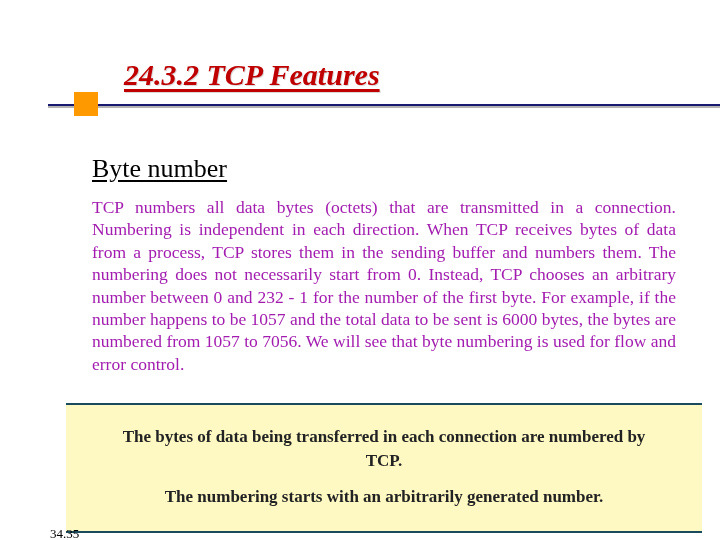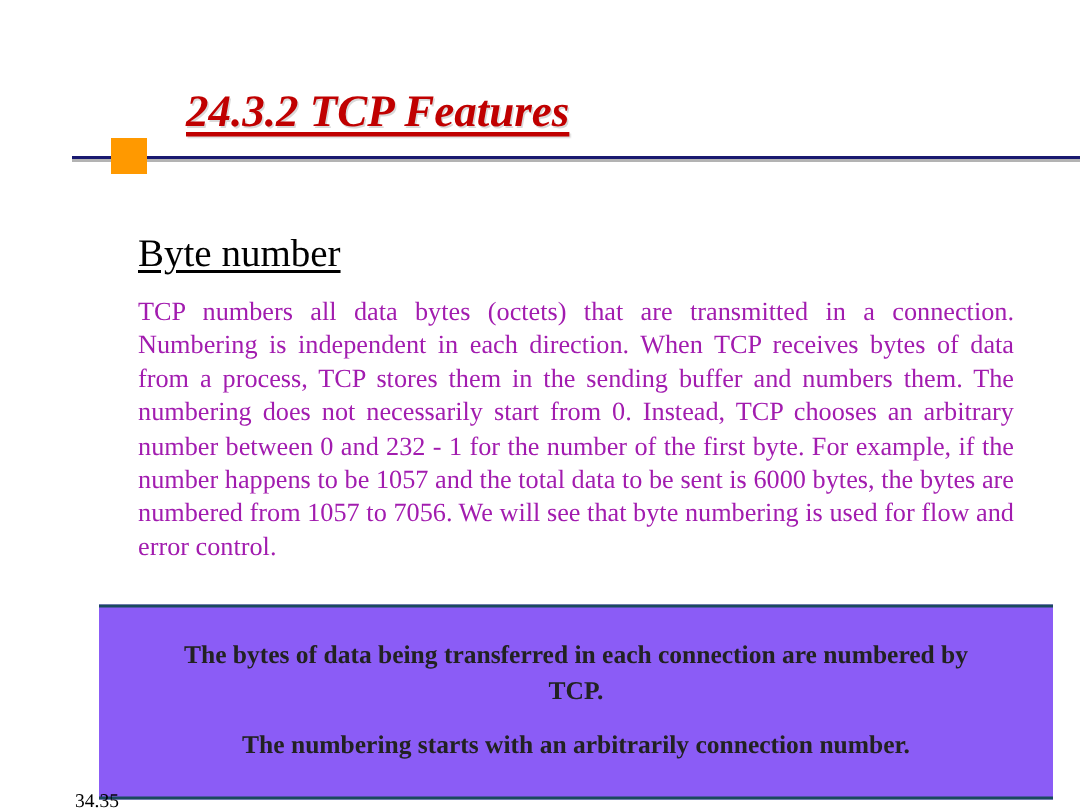--- a/index.html
+++ b/index.html
@@ -66,21 +66,21 @@
     font-size: 17.5px;
     color: #a21caf;
     text-align: justify;
     line-height: 1.28;
   }
   .callout-wrap {
     margin-top: 28px;
     padding: 0 18px;
   }
   .callout {
-    background: #8b5cf6;
+    background: #fef9c3;
     border-top: 2px solid #1a4a5e;
     border-bottom: 2px solid #1a4a5e;
     padding: 8px 26px 10px 26px;
     text-align: center;
   }
   .callout-line {
     font-family: "Times New Roman", Times, serif;
     font-weight: bold;
     font-size: 17px;
     color: #222;
@@ -105,17 +105,17 @@
 </div>
 
 <div class="content">
   <div class="subheading">Byte number</div>
   <div class="body-para">TCP numbers all data bytes (octets) that are transmitted in a connection. Numbering is independent in each direction. When TCP receives bytes of data from a process, TCP stores them in the sending buffer and numbers them. The numbering does not necessarily start from 0. Instead, TCP chooses an arbitrary number between 0 and 232 - 1 for the number of the first byte. For example, if the number happens to be 1057 and the total data to be sent is 6000 bytes, the bytes are numbered from 1057 to 7056. We will see that byte numbering is used for flow and error control.</div>
 </div>
 
 <div class="callout-wrap">
   <div class="callout">
     <div class="callout-line">The bytes of data being transferred in each connection are numbered by TCP.</div>
-    <div class="callout-line">The numbering starts with an arbitrarily connection number.</div>
+    <div class="callout-line">The numbering starts with an arbitrarily generated number.</div>
   </div>
 </div>
 
 <div class="page-num">34.35</div>
 
 </body></html>

